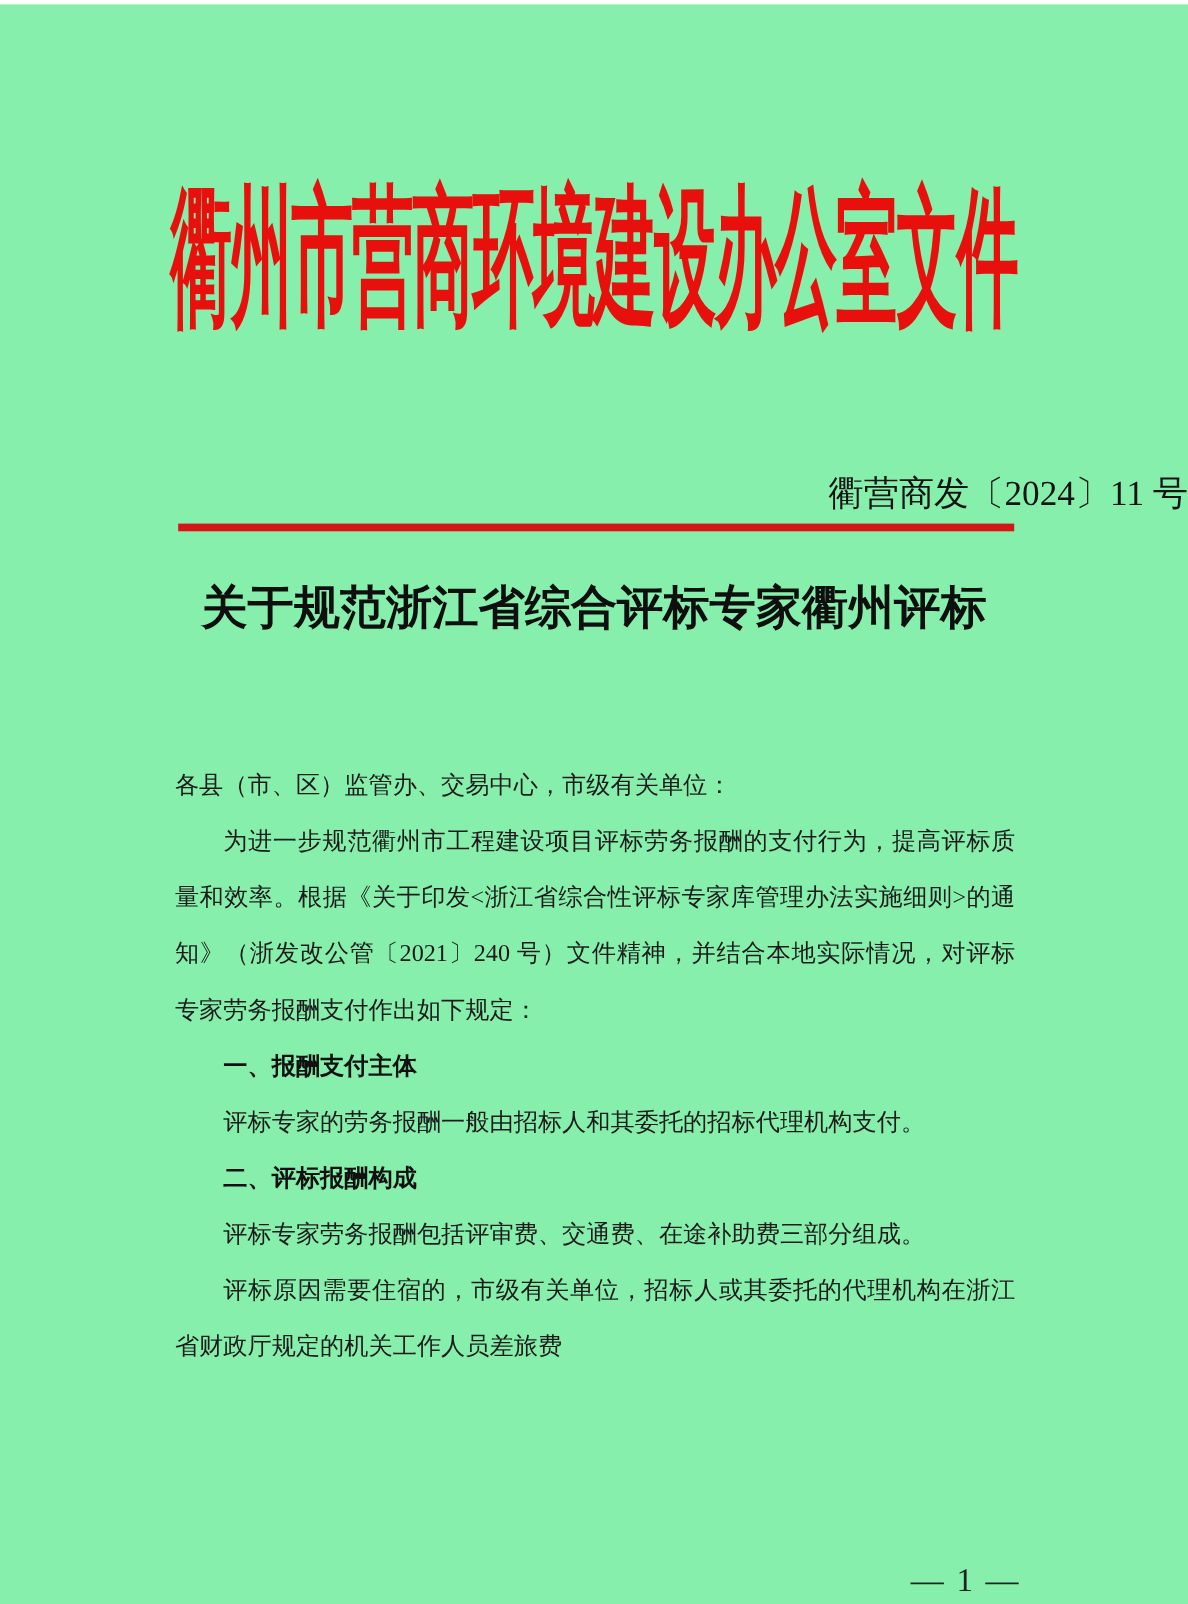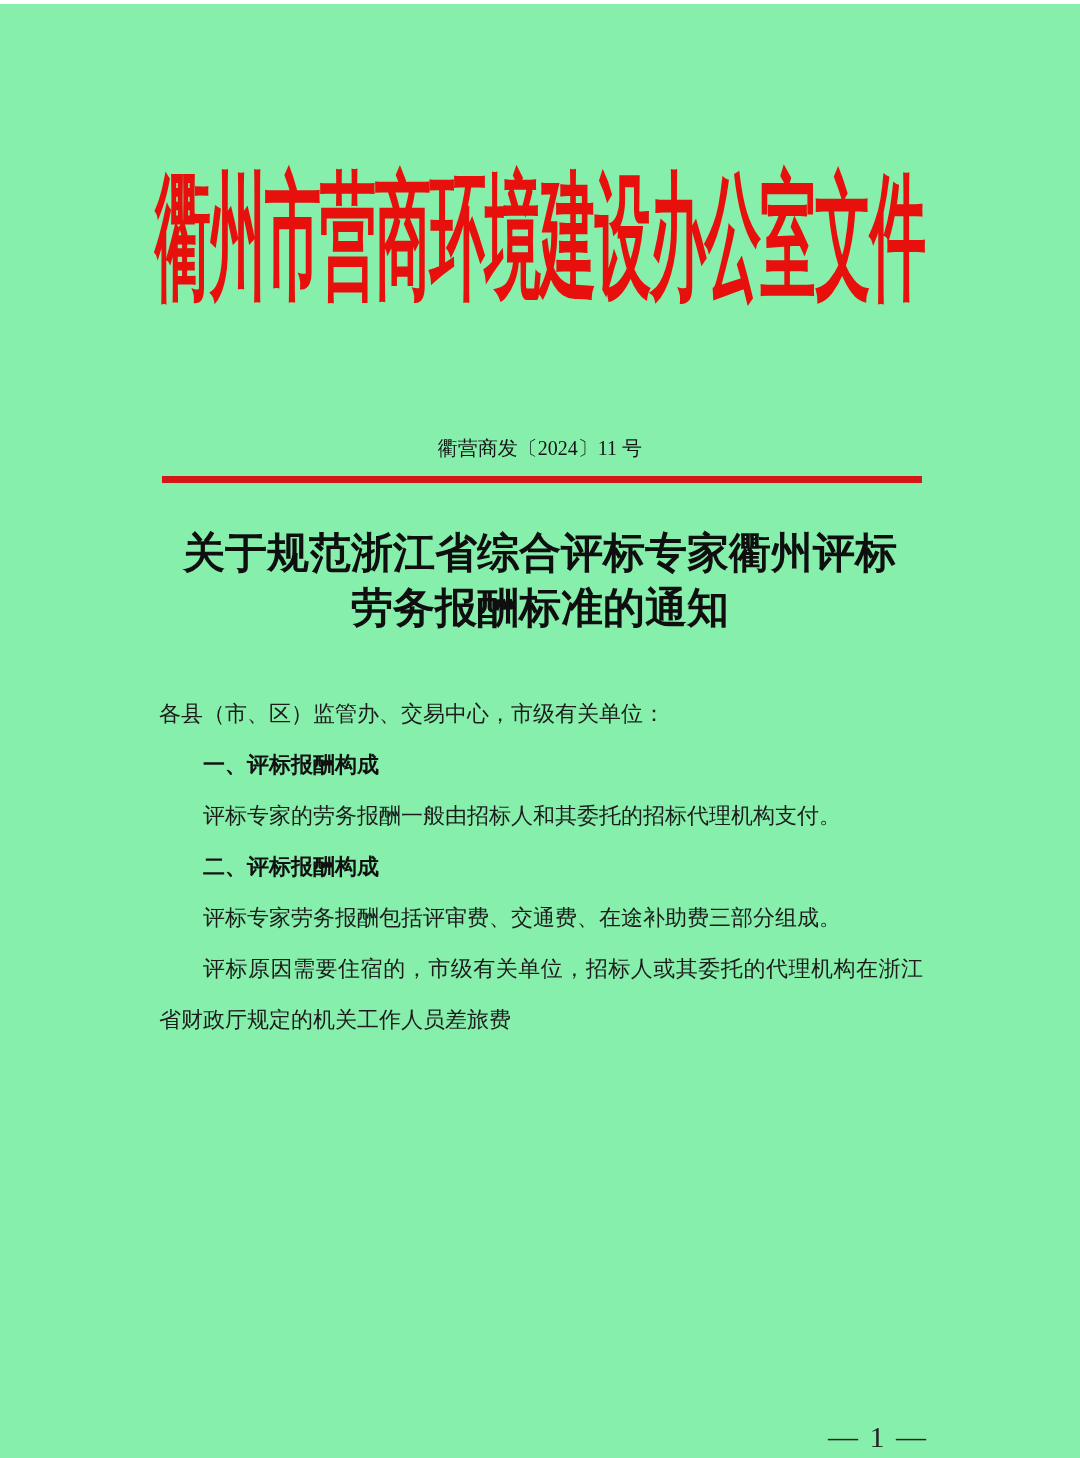--- a/index.html
+++ b/index.html
@@ -37,22 +37,22 @@
     transform: scaleY(2.45);
     transform-origin: center;
     letter-spacing: -1px;
   }
   
   .doc-number {
     position: absolute;
     top: 424px;
     left: 0;
     width: 100%;
-    text-align: center;
-    font-size: 20px;
+    text-align: right;
+    font-size: 32px;
     line-height: 40px;
     color: #141414;
   }
   
   .red-rule {
     position: absolute;
     top: 472px;
     left: 162px;
     width: 760px;
     height: 7px;
@@ -112,26 +112,26 @@
   <div class="banner">
     <div class="banner-text">衢州市营商环境建设办公室文件</div>
   </div>
 
   <div class="doc-number">衢营商发〔2024〕11 号</div>
 
   <div class="red-rule"></div>
 
   <div class="doc-title">
     <div>关于规范浙江省综合评标专家衢州评标</div>
-    <div>劳务报酬标准的通知</div>
   </div>
 
   <div class="body-text">
     <p class="para">各县（市、区）监管办、交易中心，市级有关单位：</p>
-    <p class="para sec-heading">一、评标报酬构成</p>
+    <p class="para indent">为进一步规范衢州市工程建设项目评标劳务报酬的支付行为，提高评标质量和效率。根据《关于印发&lt;浙江省综合性评标专家库管理办法实施细则&gt;的通知》（浙发改公管〔2021〕240 号）文件精神，并结合本地实际情况，对评标专家劳务报酬支付作出如下规定：</p>
+    <p class="para sec-heading">一、报酬支付主体</p>
     <p class="para indent">评标专家的劳务报酬一般由招标人和其委托的招标代理机构支付。</p>
     <p class="para sec-heading">二、评标报酬构成</p>
     <p class="para indent">评标专家劳务报酬包括评审费、交通费、在途补助费三部分组成。</p>
     <p class="para indent">评标原因需要住宿的，市级有关单位，招标人或其委托的代理机构在浙江省财政厅规定的机关工作人员差旅费</p>
   </div>
 
   <div class="page-number">— 1 —</div>
 
 </div>
 

